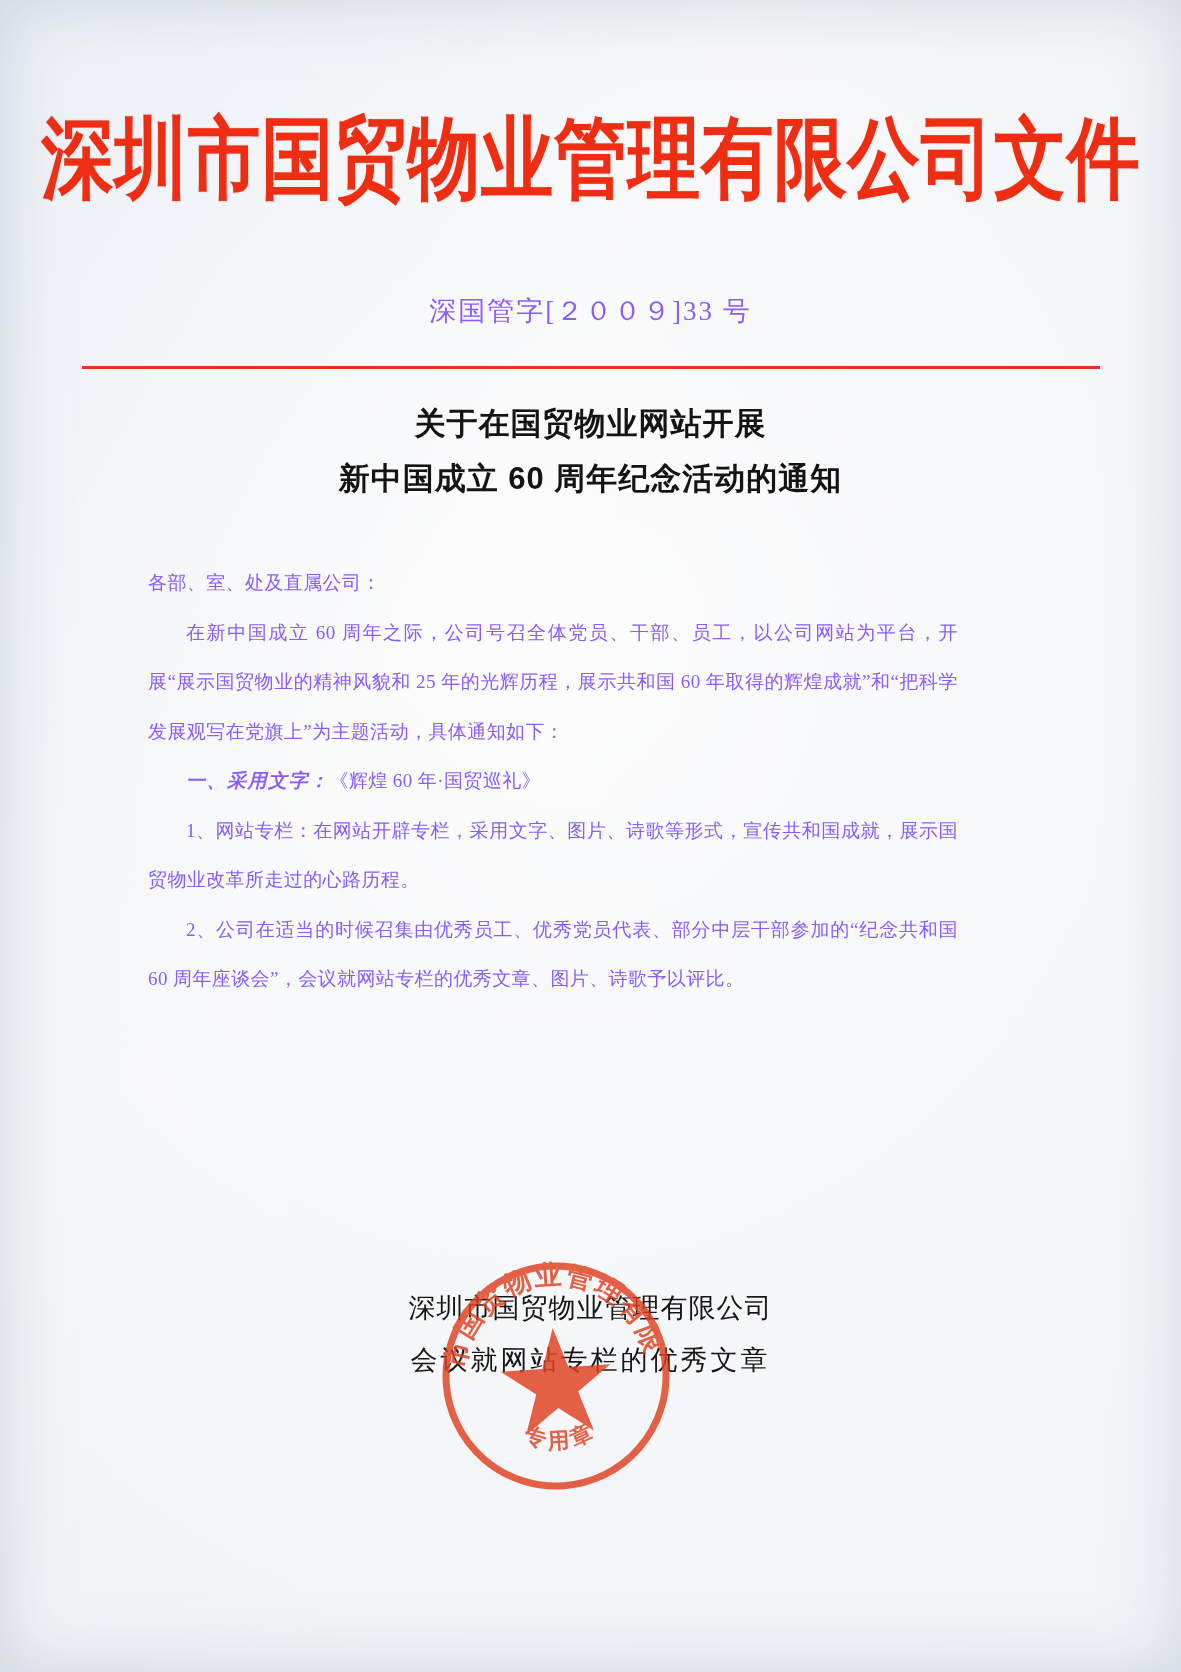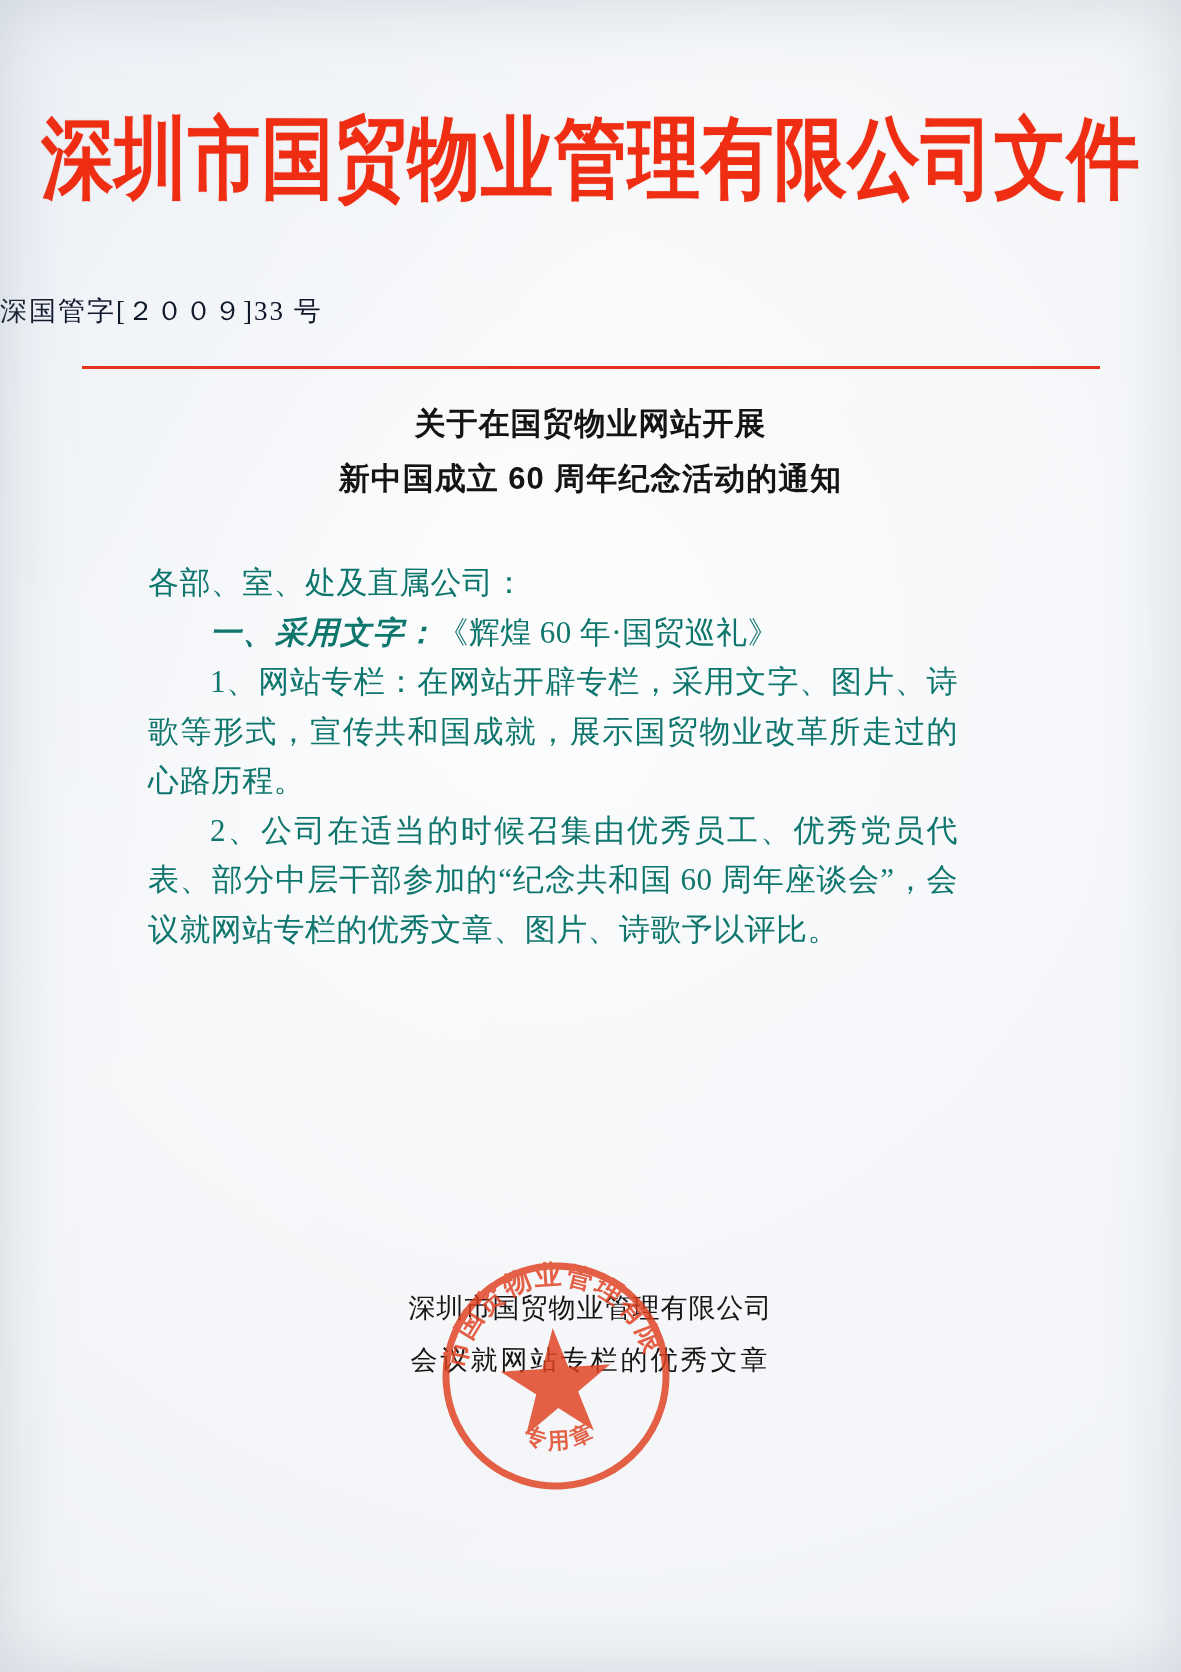--- a/index.html
+++ b/index.html
@@ -53,24 +53,24 @@
     transform-origin: center top;
     white-space: nowrap;
     text-shadow: 0 0 1px rgba(238,45,19,0.5);
   }
 
   .doc-number {
     position: absolute;
     top: 293px;
     left: 0;
     width: 100%;
-    text-align: left;
+    text-align: center;
     font-size: 27px;
     letter-spacing: 2px;
-    color: #0f172a;
+    color: #8b5cf6;
   }
 
   .red-rule {
     position: absolute;
     top: 366px;
     left: 82px;
     width: 1018px;
     height: 3px;
     background: #e8331c;
   }
@@ -90,23 +90,23 @@
     letter-spacing: 1px;
   }
   .doc-title .tline { display: block; }
 
   
   .body-block {
     position: absolute;
     top: 558px;
     left: 148px;
     width: 810px;
-    font-size: 31px;
+    font-size: 19px;
     line-height: 49.5px;
-    color: #0f766e;
+    color: #8b5cf6;
     letter-spacing: 0.4px;
     text-align: justify;
   }
   .para {
     margin: 0;
     text-indent: 2em;
   }
   .para.salute { text-indent: 0; }
   .heading-kai {
     margin: 0;
@@ -169,20 +169,21 @@
 
   <div class="doc-title">
     <span class="tline">关于在国贸物业网站开展</span>
     <span class="tline">新中国成立 60 周年纪念活动的通知</span>
   </div>
 
   <div class="body-block">
 
     <p class="para salute">各部、室、处及直属公司：</p>
 
+    <p class="para">在新中国成立 60 周年之际，公司号召全体党员、干部、员工，以公司网站为平台，开展“展示国贸物业的精神风貌和 25 年的光辉历程，展示共和国 60 年取得的辉煌成就”和“把科学发展观写在党旗上”为主题活动，具体通知如下：</p>
 
     <p class="heading-kai">
       <span class="lead">一、采用文字：</span><span>《辉煌 60 年·国贸巡礼》</span>
     </p>
 
 
     <p class="para">1、网站专栏：在网站开辟专栏，采用文字、图片、诗歌等形式，宣传共和国成就，展示国贸物业改革所走过的心路历程。</p>
 
     <p class="para">2、公司在适当的时候召集由优秀员工、优秀党员代表、部分中层干部参加的“纪念共和国 60 周年座谈会”，会议就网站专栏的优秀文章、图片、诗歌予以评比。</p>
 

